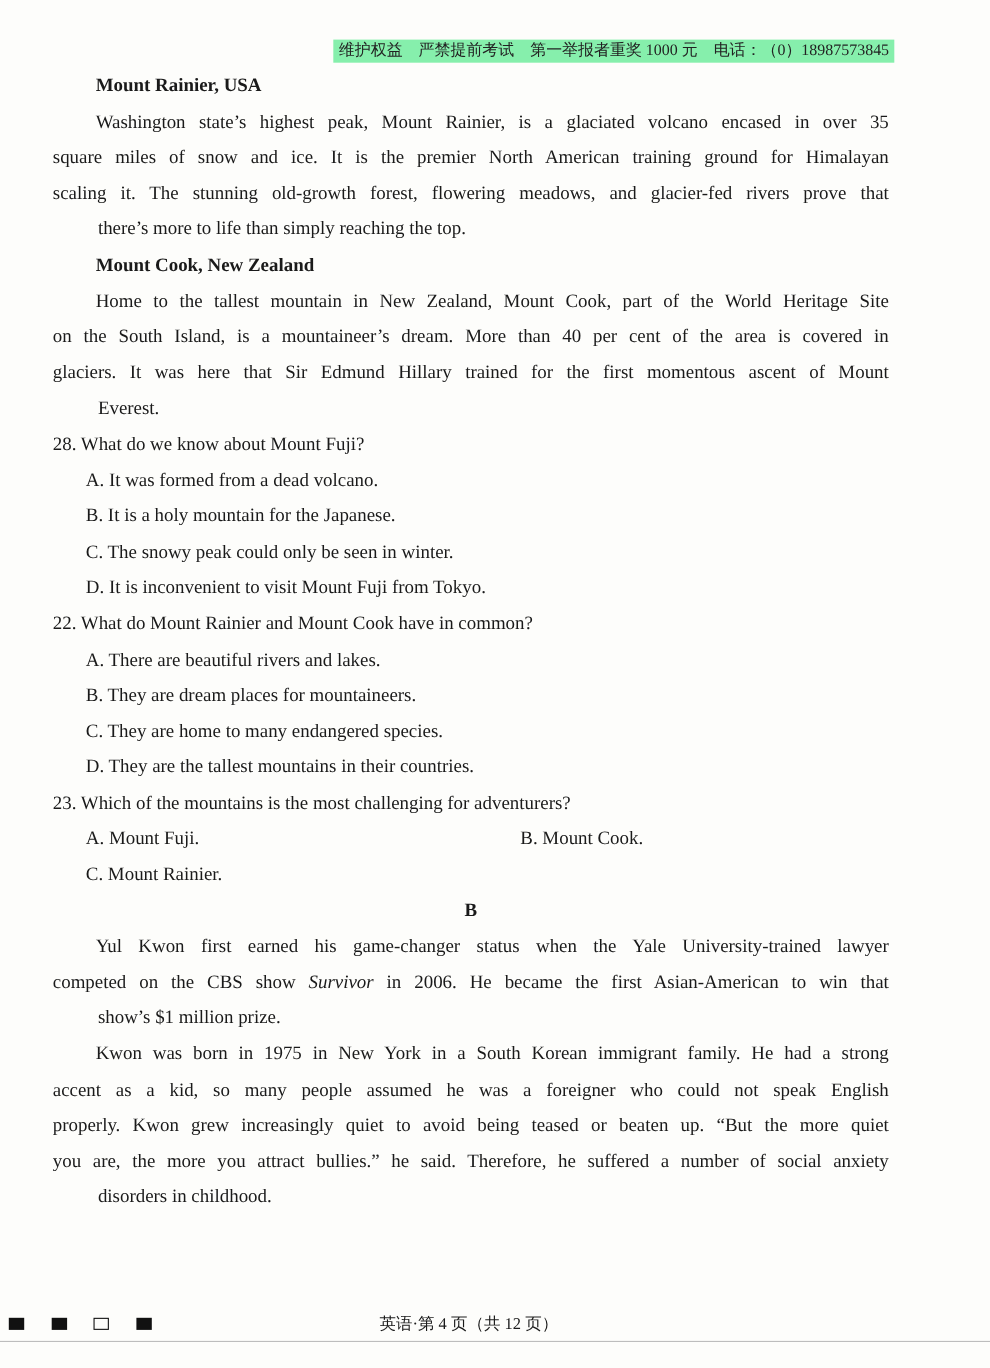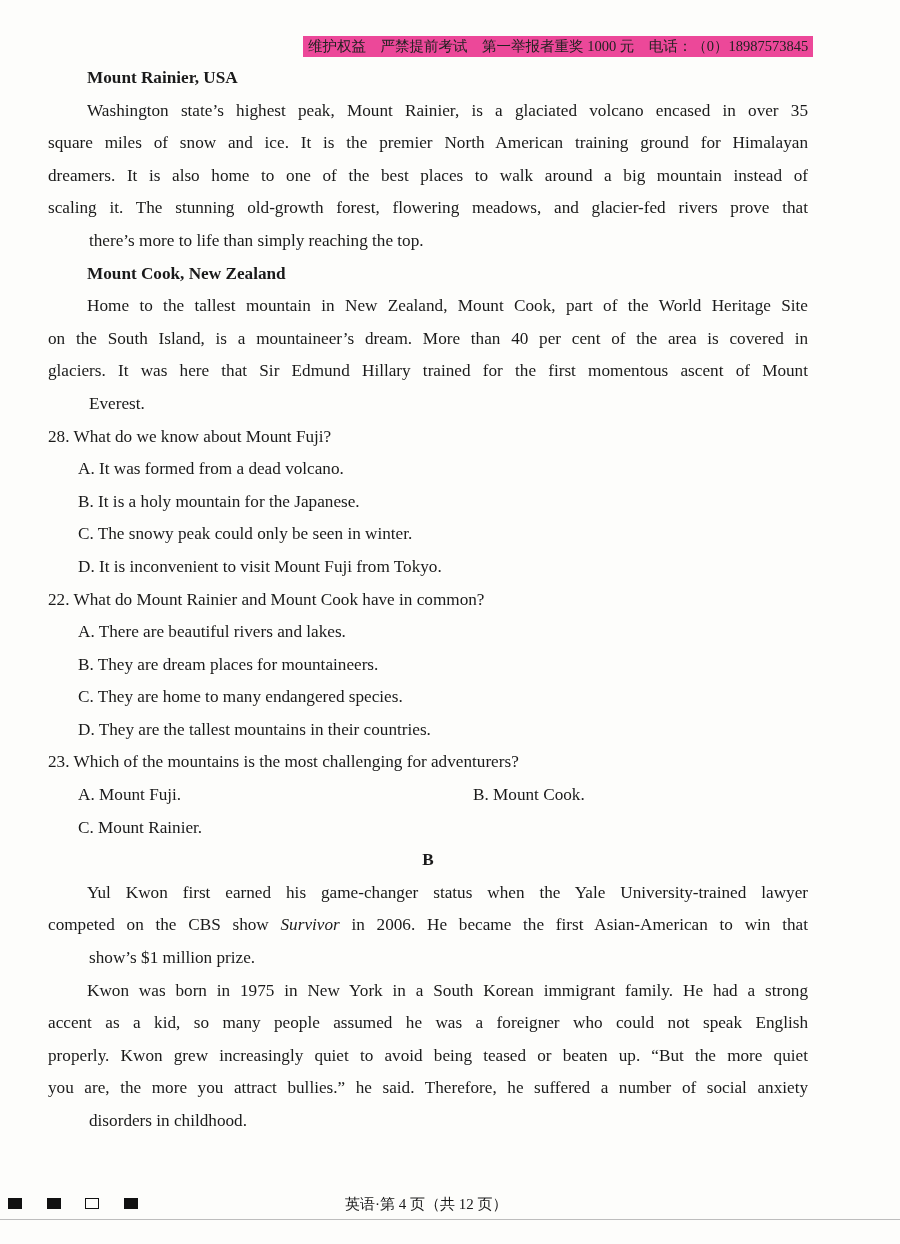--- a/index.html
+++ b/index.html
@@ -2,21 +2,21 @@
 <html><head>
 <meta charset="utf-8">
 <style>
   html, body { margin: 0; padding: 0; }
   body {
     width: 900px; height: 1244px; background: #fdfdfb; position: relative; overflow: hidden;
     font-family: "Liberation Serif", "DejaVu Serif", serif; color: #1a1a1a;
   }
   .header-bar {
     position: absolute; top: 36px; left: 303px; width: 505px; height: 21px;
-    background: #ec4899; font-size: 14.5px; line-height: 21px; padding-left: 5px; color: #222;
+    background: #86efac; font-size: 14.5px; line-height: 21px; padding-left: 5px; color: #222;
     white-space: nowrap;
   }
   .content { position: absolute; left: 48px; top: 62px; width: 760px; font-size: 17.2px; }
   .line { height: 32.6px; line-height: 32.6px; white-space: nowrap; text-align: justify; text-align-last: justify; }
   .line.last { text-align-last: left; margin-left: 41px; }
   .indent { padding-left: 39px; }
   .heading { font-weight: bold; padding-left: 39px; text-align-last: left; }
   .q { padding-left: 0; text-align-last: left; }
   .opt { padding-left: 30px; text-align-last: left; }
   .opt-row { display: flex; height: 32.6px; line-height: 32.6px; }
@@ -33,21 +33,20 @@
 </style>
 </head>
 <body>
 
 <div class="header-bar">维护权益　严禁提前考试　第一举报者重奖 1000 元　电话：（0）18987573845</div>
 
 <div class="content">
   <div class="line heading">Mount Rainier, USA</div>
   <div class="line indent">Washington state’s highest peak, Mount Rainier, is a glaciated volcano encased in over 35</div>
   <div class="line">square miles of snow and ice. It is the premier North American training ground for Himalayan</div>
-  <div class="line">dreamers. It is also home to one of the best places to walk around a big mountain instead of</div>
   <div class="line">scaling it. The stunning old-growth forest, flowering meadows, and glacier-fed rivers prove that</div>
   <div class="line last">there’s more to life than simply reaching the top.</div>
 
   <div class="line heading">Mount Cook, New Zealand</div>
   <div class="line indent">Home to the tallest mountain in New Zealand, Mount Cook, part of the World Heritage Site</div>
   <div class="line">on the South Island, is a mountaineer’s dream. More than 40 per cent of the area is covered in</div>
   <div class="line">glaciers. It was here that Sir Edmund Hillary trained for the first momentous ascent of Mount</div>
   <div class="line last">Everest.</div>
 
   <div class="line q">28. What do we know about Mount Fuji?</div>

